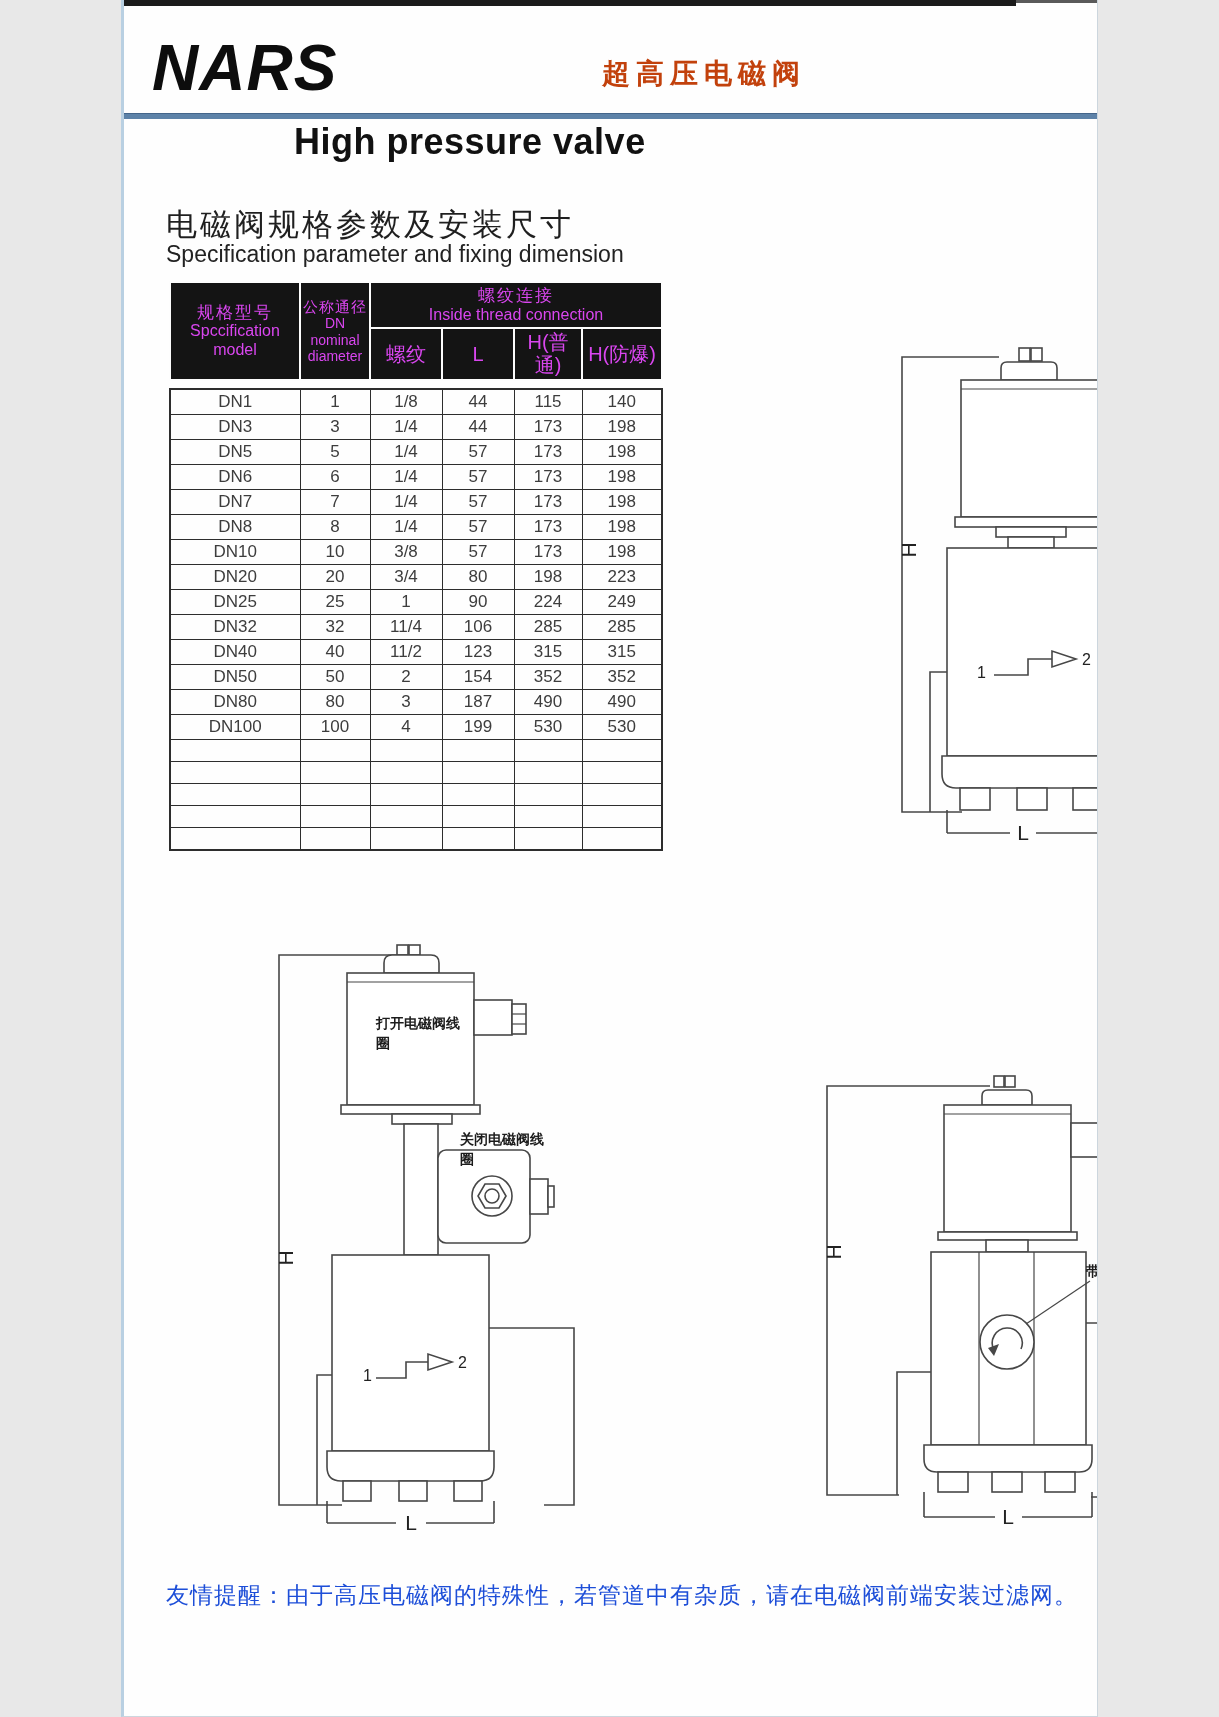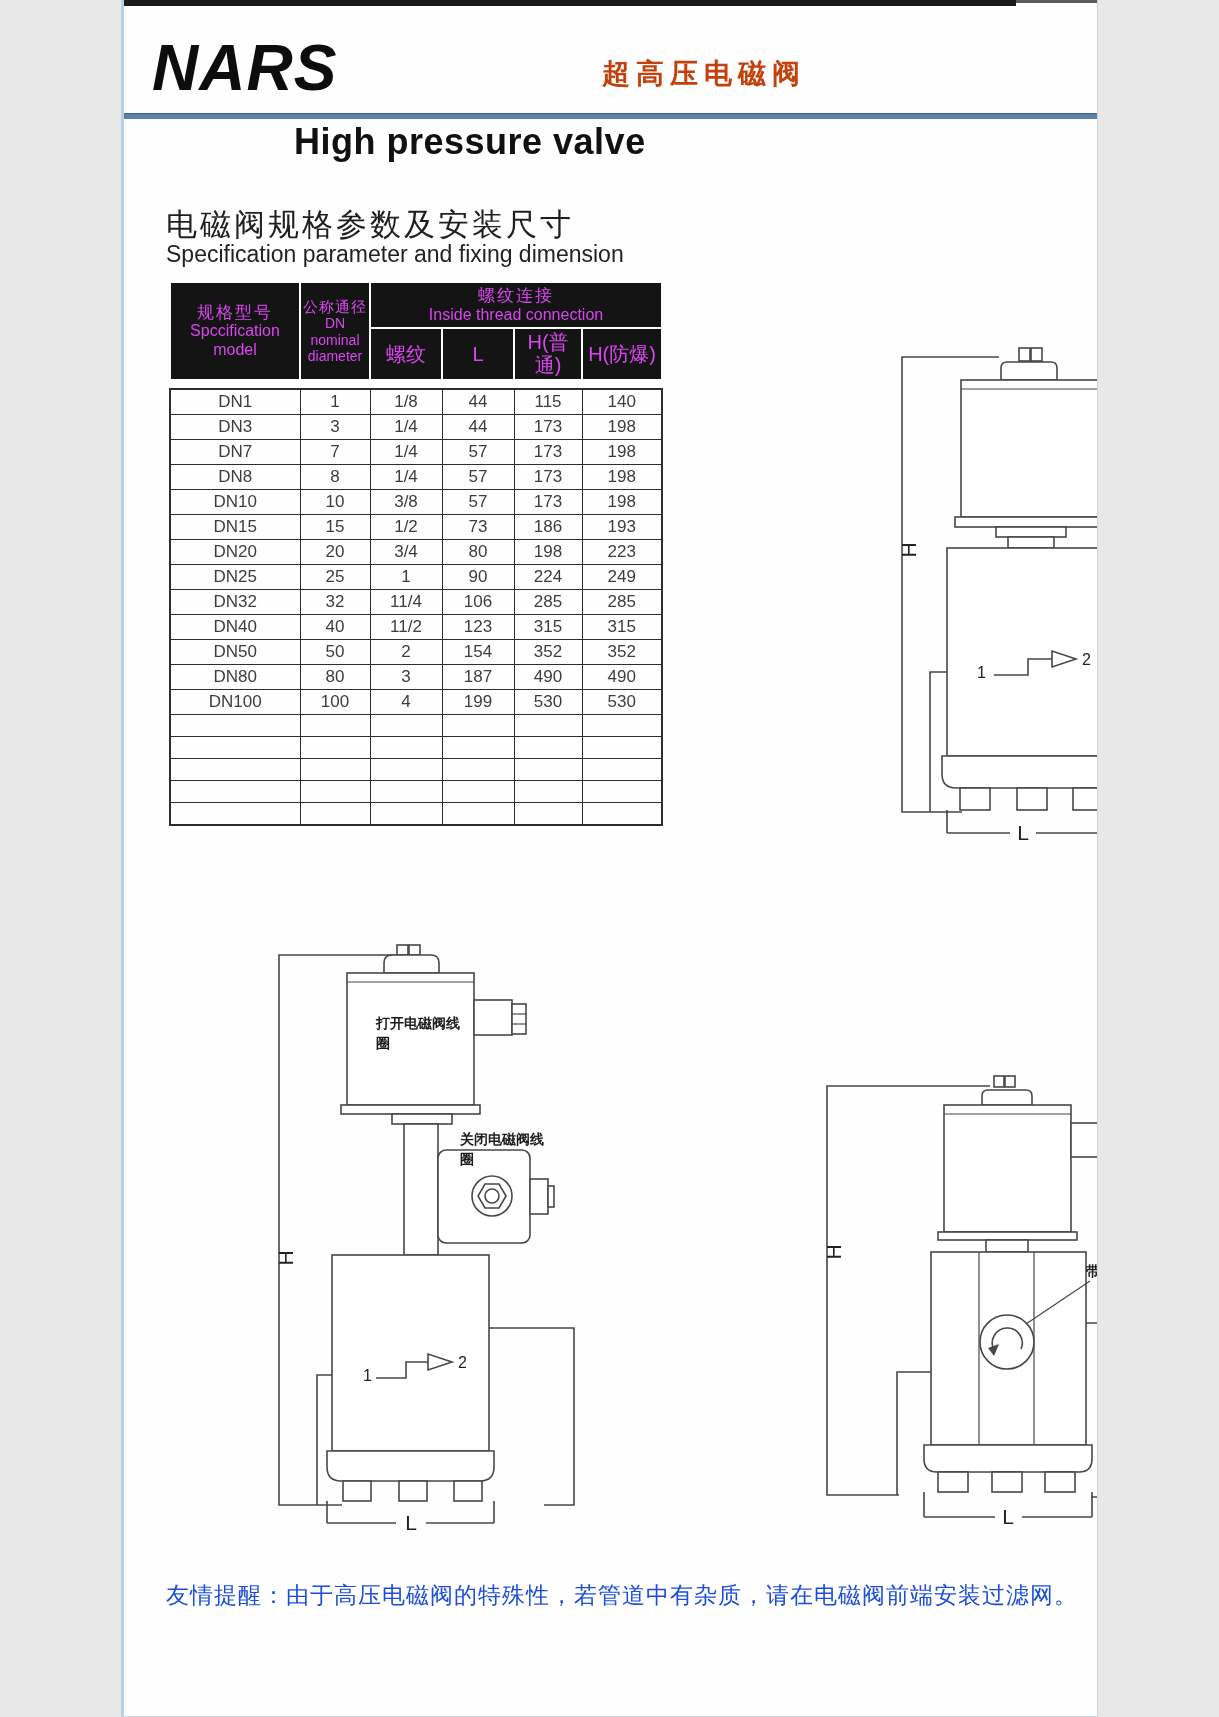--- a/index.html
+++ b/index.html
@@ -128,20 +128,36 @@
         </tr>
         <tr>
           <td>DN3</td>
           <td>3</td>
           <td>1/4</td>
           <td>44</td>
           <td>173</td>
           <td>198</td>
         </tr>
         <tr>
+          <td>DN5</td>
+          <td>5</td>
+          <td>1/4</td>
+          <td>57</td>
+          <td>173</td>
+          <td>198</td>
+        </tr>
+        <tr>
+          <td>DN6</td>
+          <td>6</td>
+          <td>1/4</td>
+          <td>57</td>
+          <td>173</td>
+          <td>198</td>
+        </tr>
+        <tr>
           <td>DN7</td>
           <td>7</td>
           <td>1/4</td>
           <td>57</td>
           <td>173</td>
           <td>198</td>
         </tr>
         <tr>
           <td>DN8</td>
           <td>8</td>
@@ -150,28 +166,20 @@
           <td>173</td>
           <td>198</td>
         </tr>
         <tr>
           <td>DN10</td>
           <td>10</td>
           <td>3/8</td>
           <td>57</td>
           <td>173</td>
           <td>198</td>
-        </tr>
-        <tr>
-          <td>DN15</td>
-          <td>15</td>
-          <td>1/2</td>
-          <td>73</td>
-          <td>186</td>
-          <td>193</td>
         </tr>
         <tr>
           <td>DN20</td>
           <td>20</td>
           <td>3/4</td>
           <td>80</td>
           <td>198</td>
           <td>223</td>
         </tr>
         <tr>

